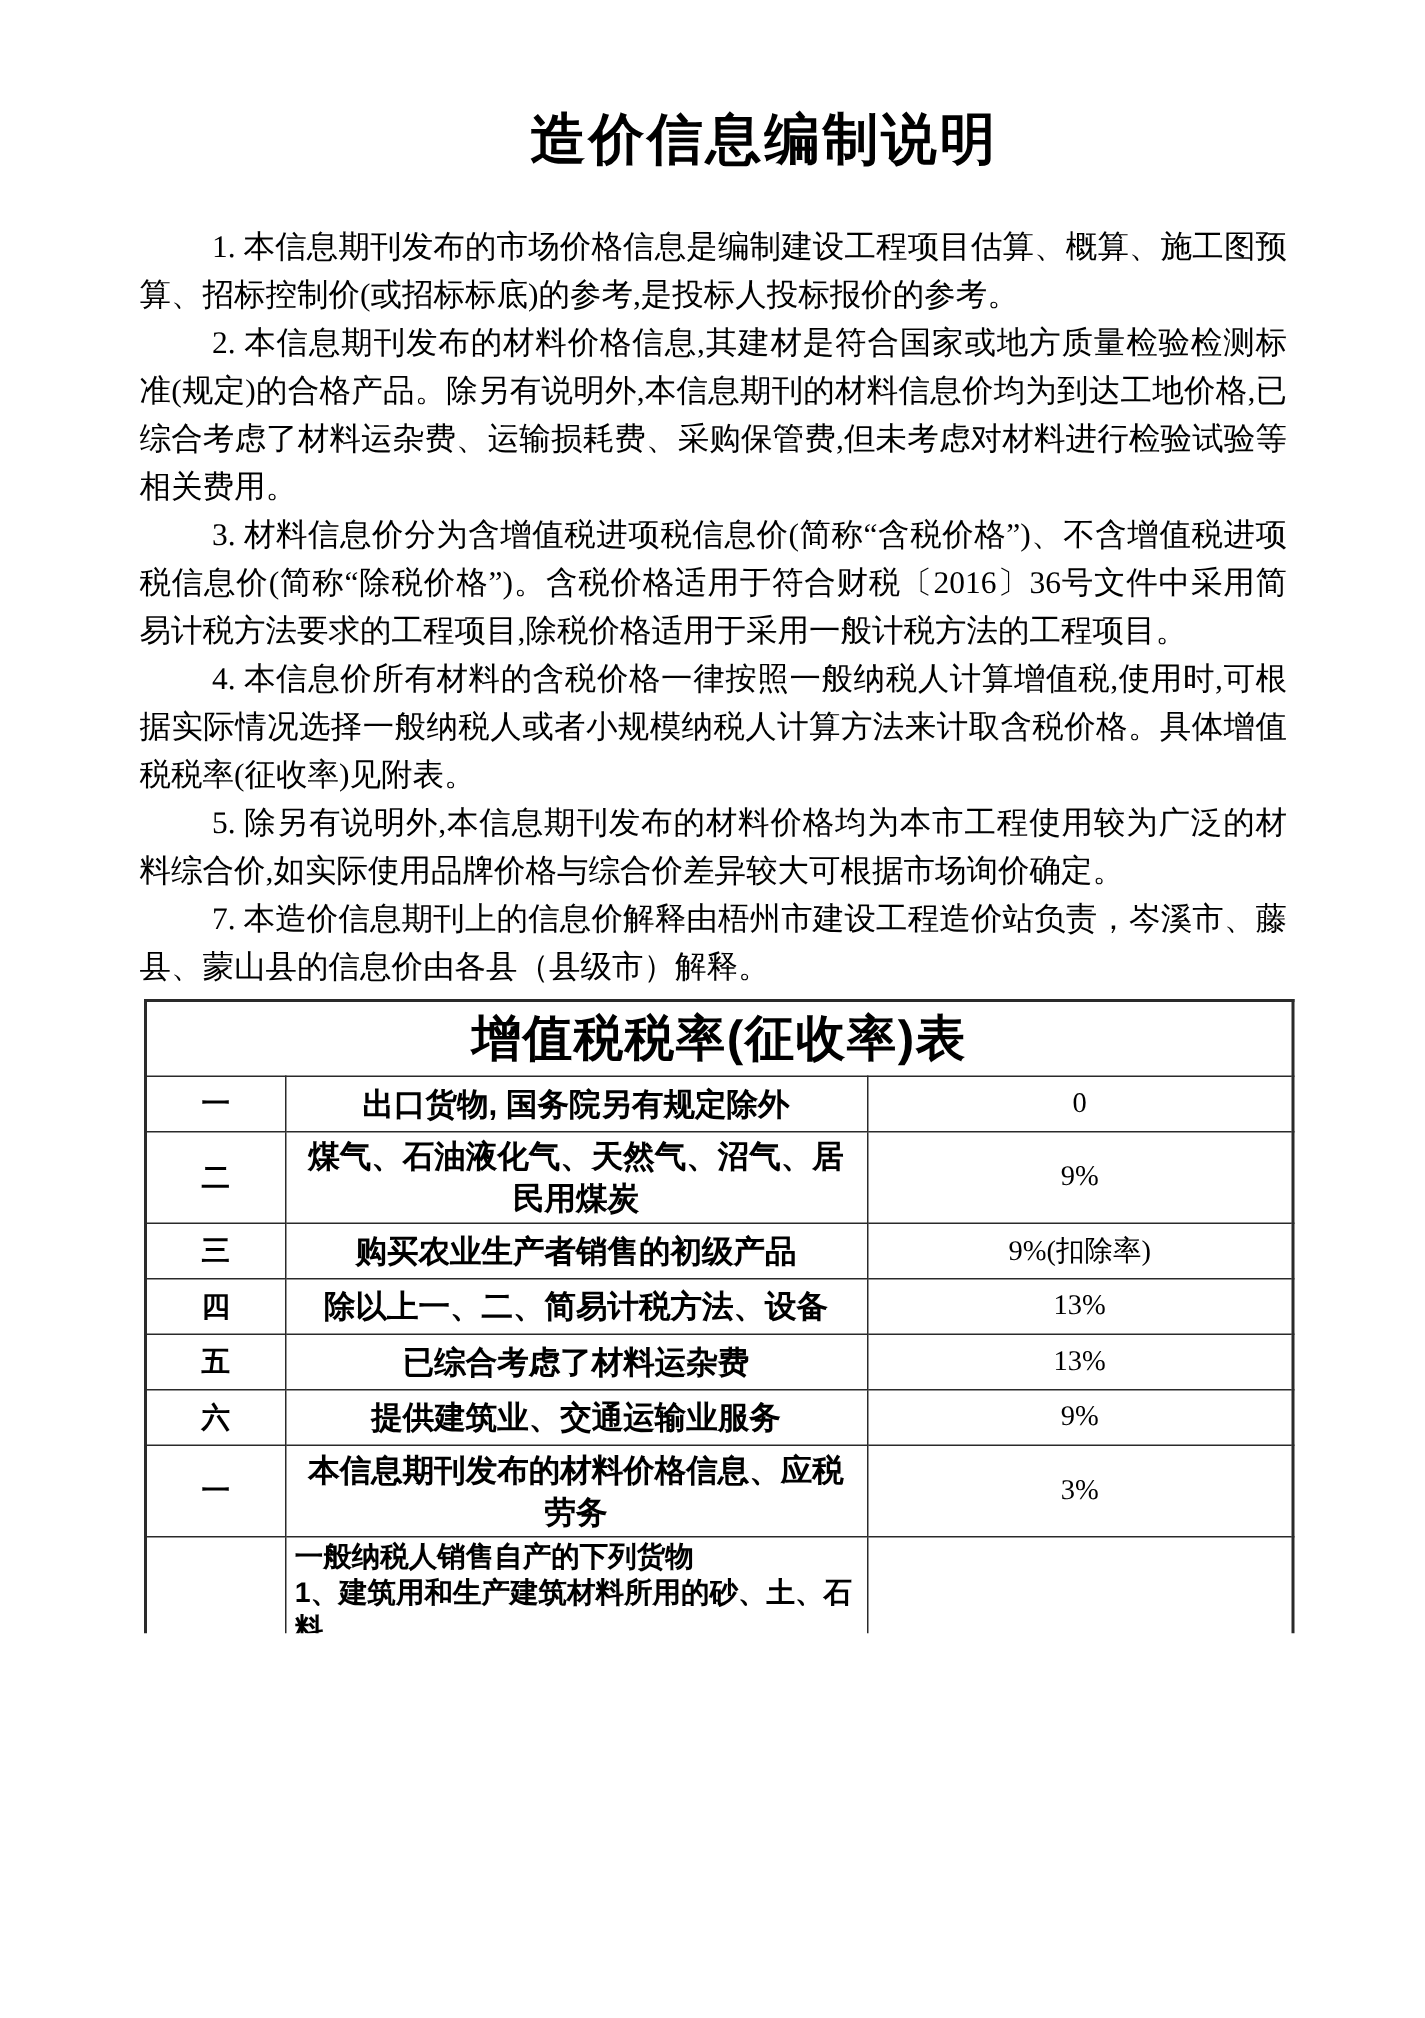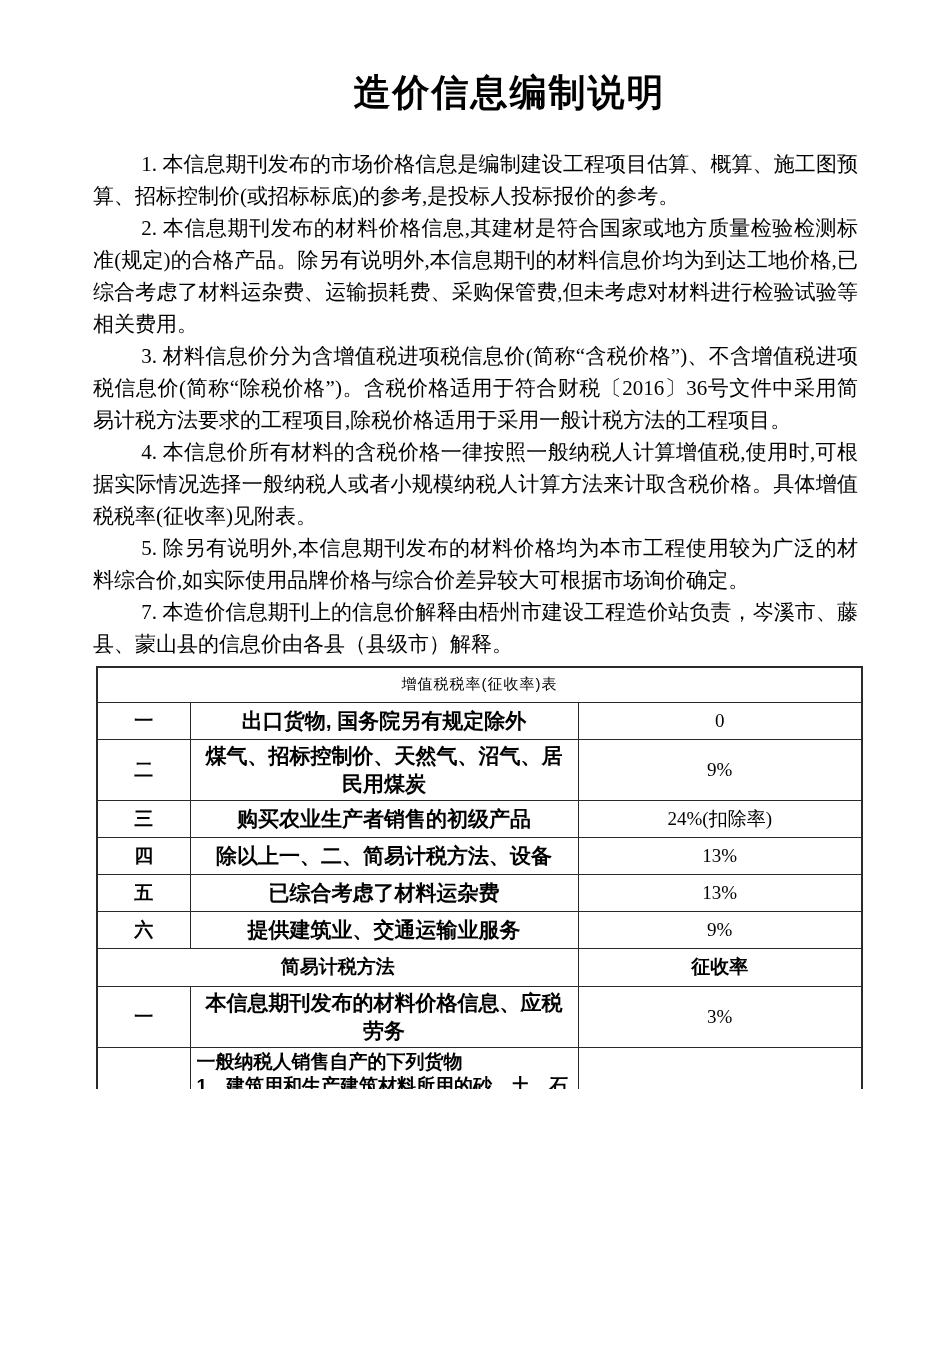--- a/index.html
+++ b/index.html
@@ -46,22 +46,22 @@
   .vat-table td {
     border: 1px solid #2a2a2a;
     box-sizing: border-box;
     padding: 2px 6px;
     vertical-align: middle;
   }
   .vat-table { border: 2px solid #2a2a2a; }
   .t-title td {
     height: 35px;
     text-align: center;
-    font-size: 15px;
-    font-weight: normal;
+    font-size: 33px;
+    font-weight: bold;
     letter-spacing: 1px;
   }
   .t-head td {
     height: 38px;
     text-align: center;
     font-size: 19px;
     font-weight: bold;
   }
   .t-row td { height: 37px; }
   .cell-no {
@@ -118,48 +118,44 @@
       </tr>
 
 
       <tr class="t-row">
         <td class="cell-no">一</td>
         <td class="cell-desc">出口货物, 国务院另有规定除外</td>
         <td class="cell-rate">0</td>
       </tr>
       <tr class="t-row">
         <td class="cell-no">二</td>
-        <td class="cell-desc">煤气、招标控制价、天然气、沼气、居民用煤炭</td>
+        <td class="cell-desc">煤气、石油液化气、天然气、沼气、居民用煤炭</td>
         <td class="cell-rate">9%</td>
       </tr>
       <tr class="t-row">
         <td class="cell-no">三</td>
         <td class="cell-desc">购买农业生产者销售的初级产品</td>
-        <td class="cell-rate">24%(扣除率)</td>
+        <td class="cell-rate">9%(扣除率)</td>
       </tr>
       <tr class="t-row">
         <td class="cell-no">四</td>
         <td class="cell-desc">除以上一、二、简易计税方法、设备</td>
         <td class="cell-rate">13%</td>
       </tr>
       <tr class="t-row">
         <td class="cell-no">五</td>
         <td class="cell-desc">已综合考虑了材料运杂费</td>
         <td class="cell-rate">13%</td>
       </tr>
       <tr class="t-row">
         <td class="cell-no">六</td>
         <td class="cell-desc">提供建筑业、交通运输业服务</td>
         <td class="cell-rate">9%</td>
       </tr>
 
-      <tr class="t-head">
-        <td colspan="2">简易计税方法</td>
-        <td>征收率</td>
-      </tr>
 
       <tr class="t-row">
         <td class="cell-no">一</td>
         <td class="cell-desc">本信息期刊发布的材料价格信息、应税劳务</td>
         <td class="cell-rate">3%</td>
       </tr>
       <tr class="t-row-big">
         <td class="cell-no">二</td>
         <td class="cell-desc-multi">一般纳税人销售自产的下列货物
 1、建筑用和生产建筑材料所用的砂、土、石料

